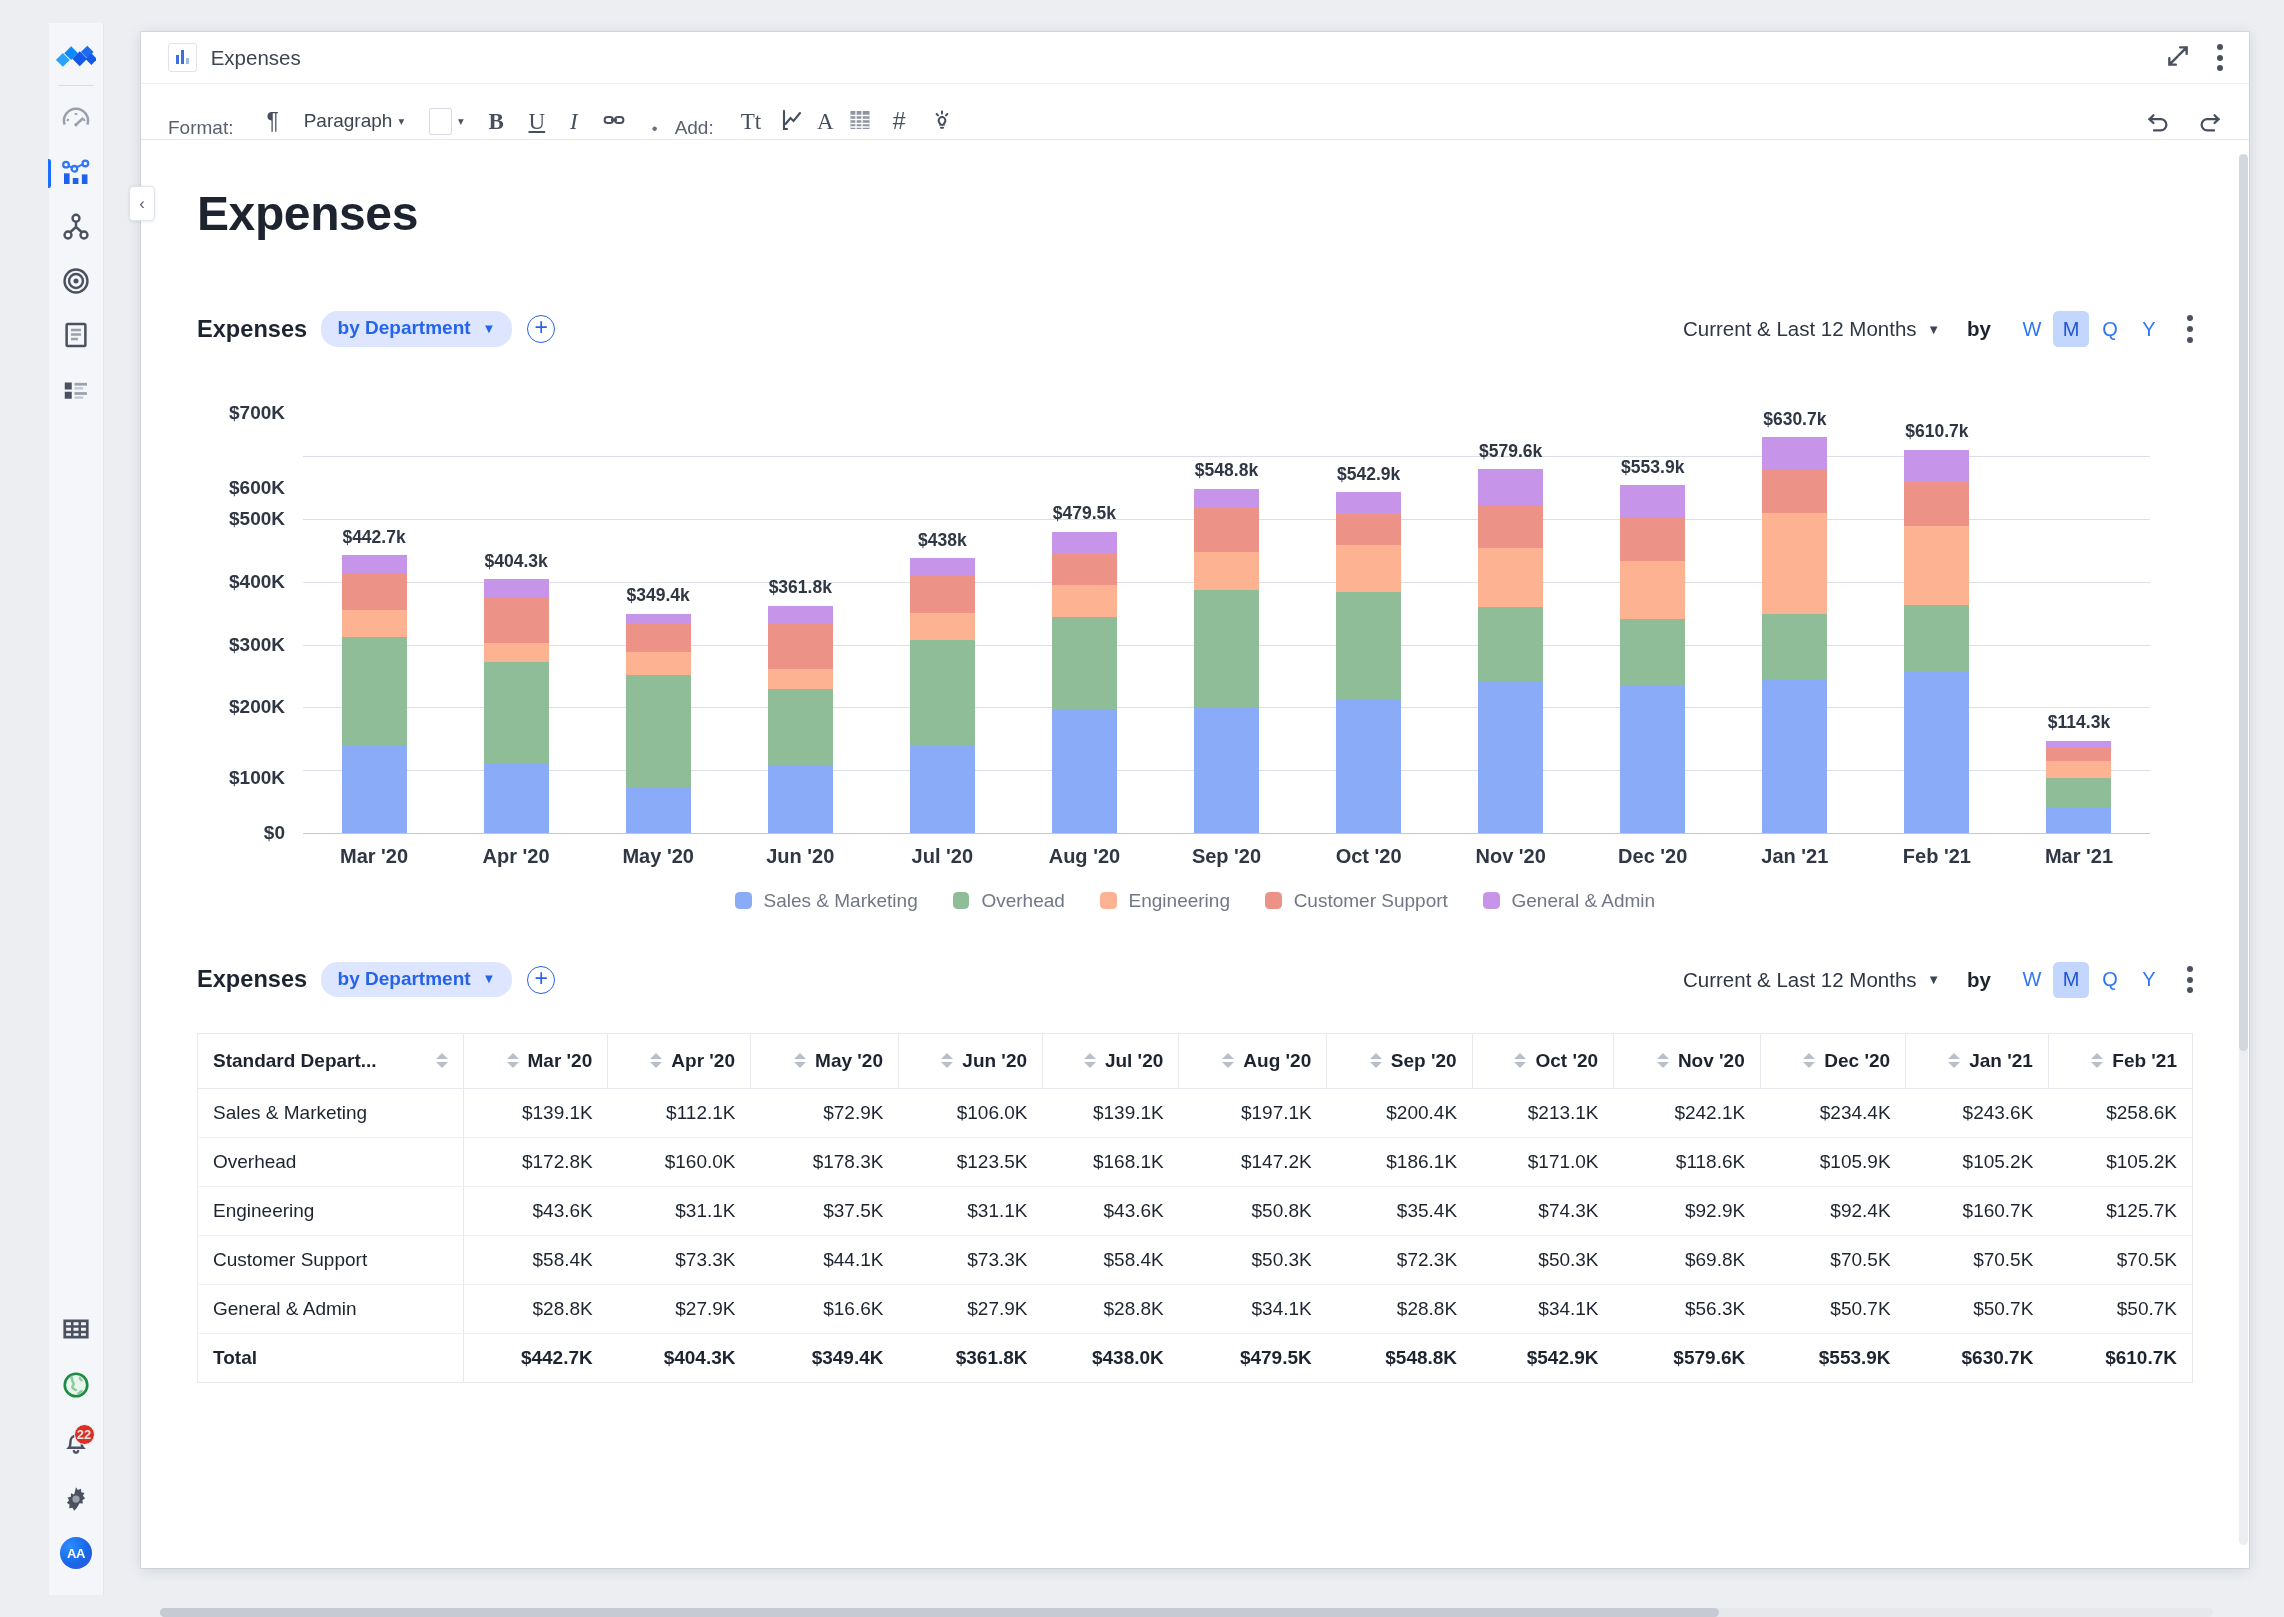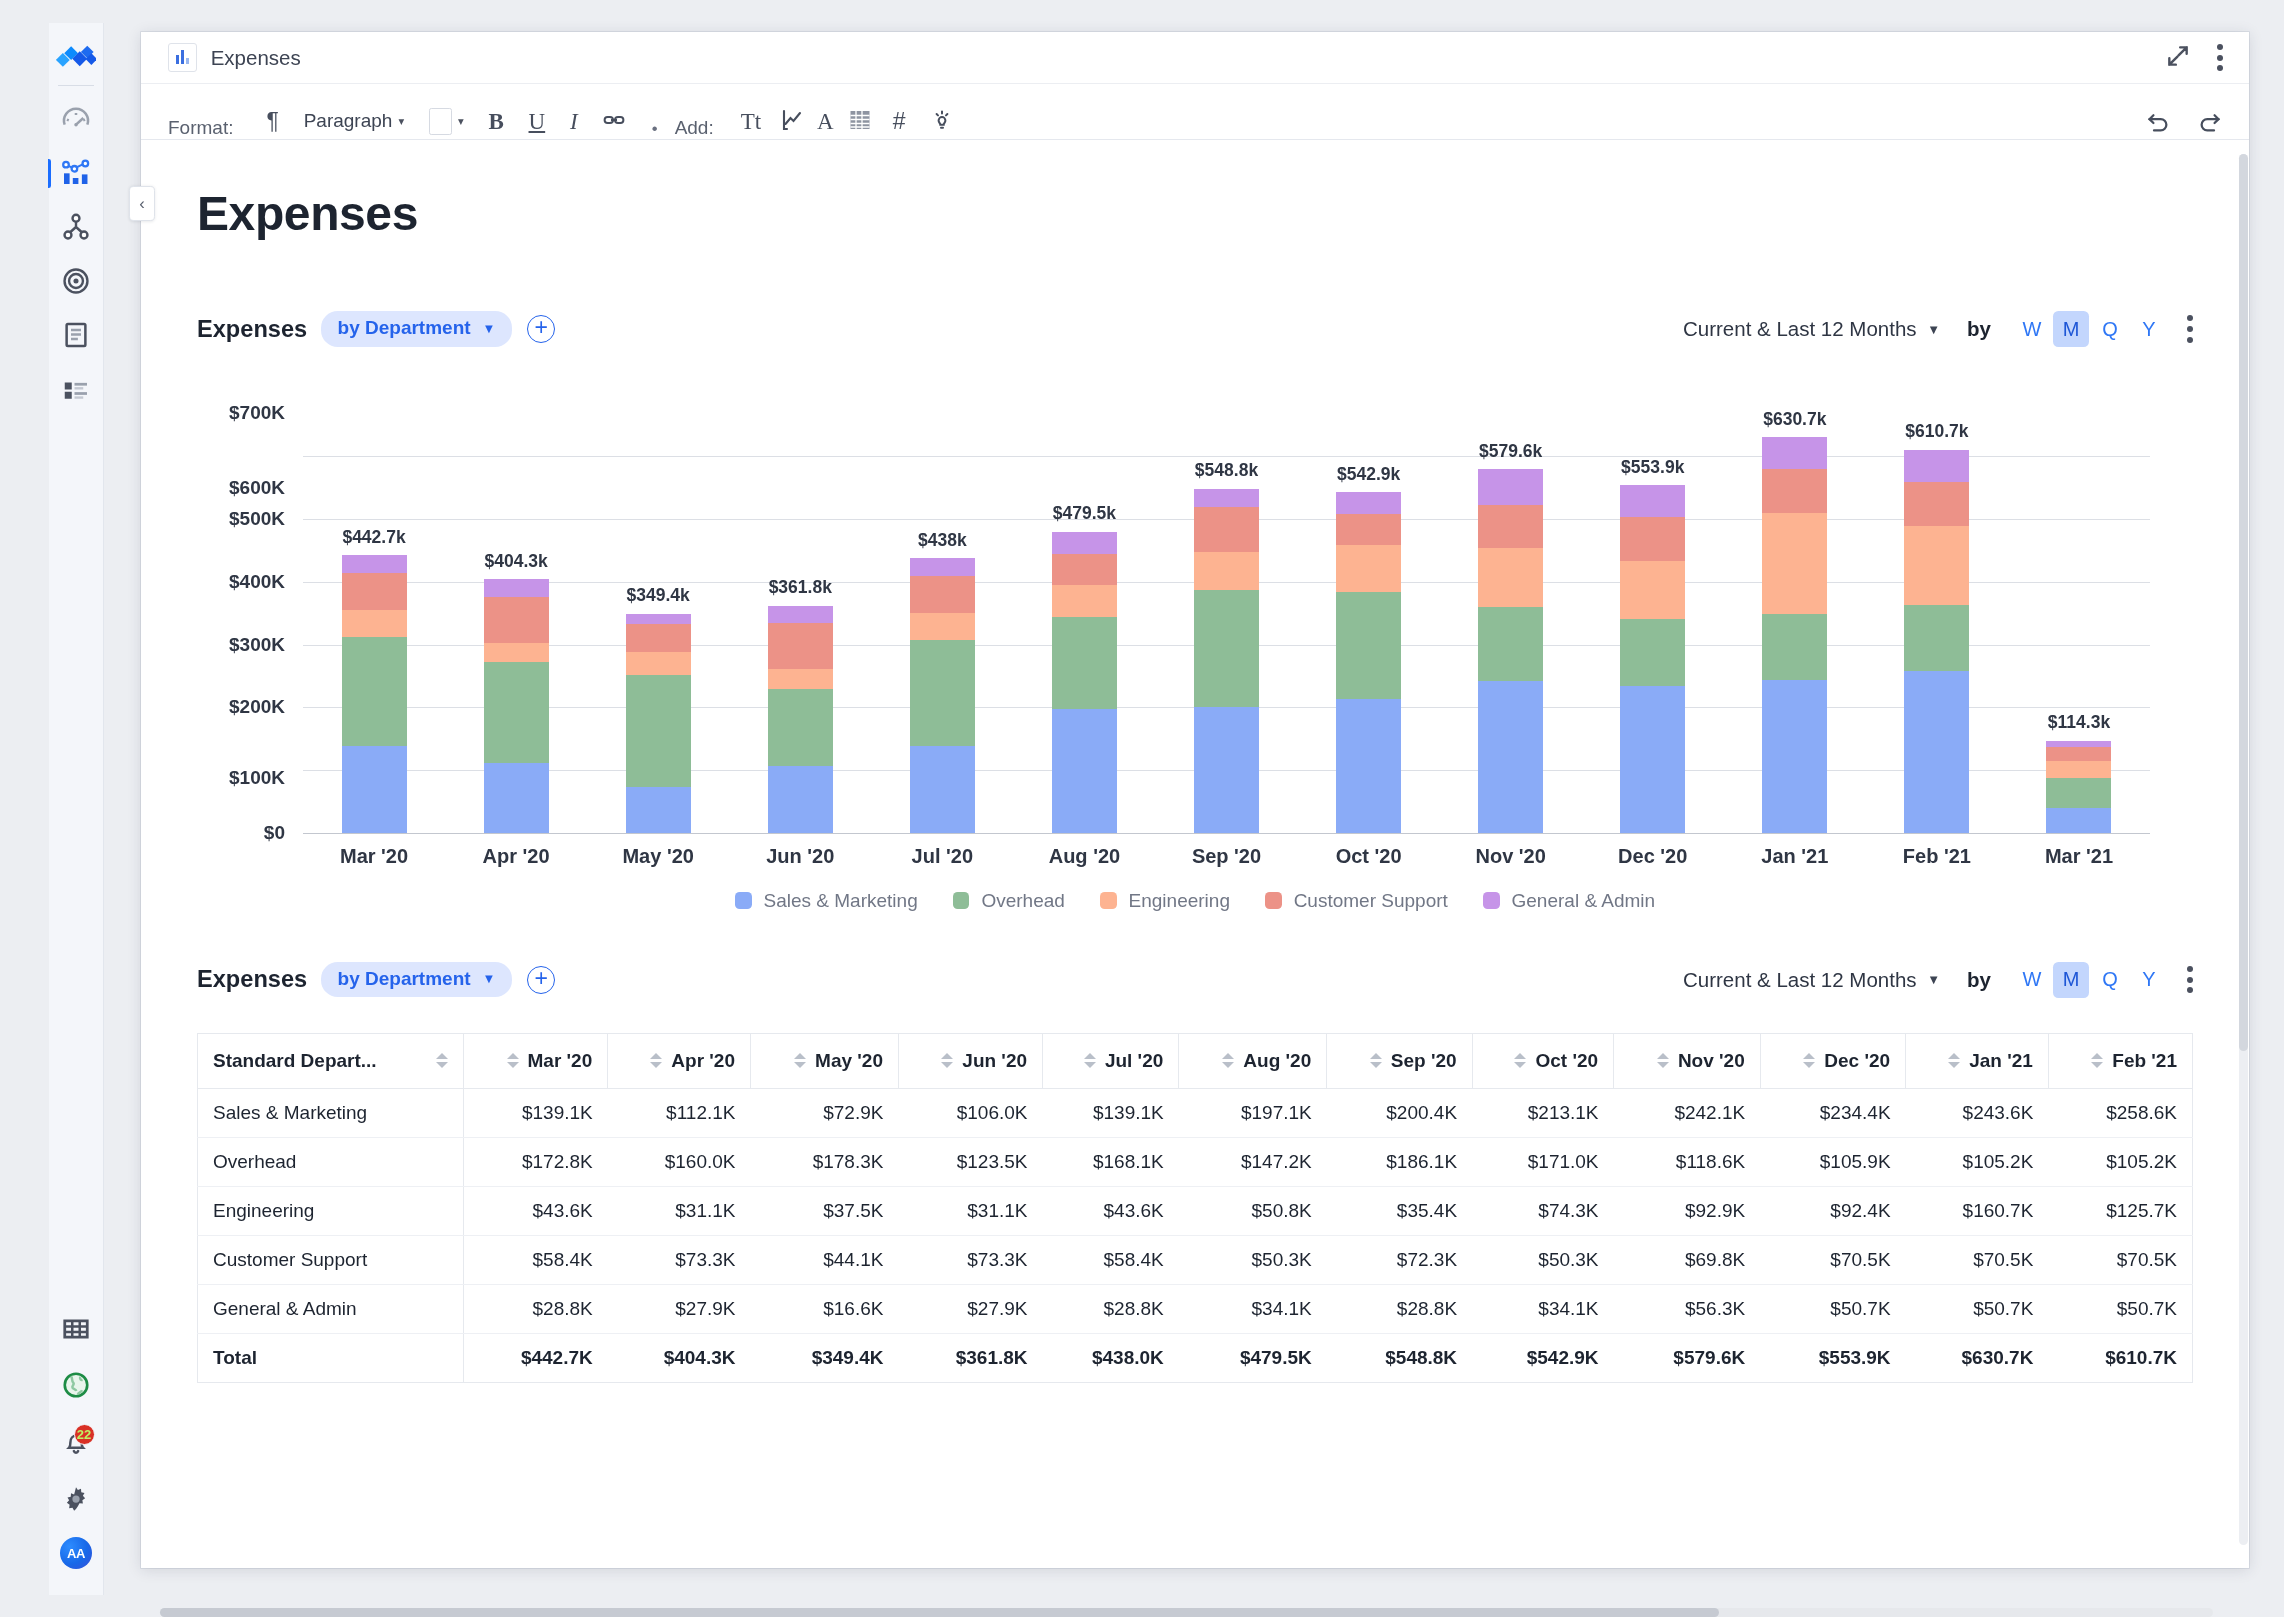--- a/index.html
+++ b/index.html
@@ -26,21 +26,21 @@
   .rail-btn {
     width: 40px; height: 40px; display: flex; align-items: center; justify-content: center;
     position: relative; border-radius: 4.6px;
   }
   .rail-btn.active::before {
     content: ""; position: absolute; left: -8.4px; top: 5.3px;
     width: 3.8px; height: 29px; background: #1a6dff; border-radius: 0 2.3px 2.3px 0;
   }
   .badge {
     position: absolute; top: 0.8px; right: 1.5px;
-    background: #d93025; color: #bef264; font-size: 13px; font-weight: bold;
+    background: #d93025; color: #e5e5e5; font-size: 13px; font-weight: bold;
     min-width: 21px; height: 21px; border-radius: 10.6px;
     display: flex; align-items: center; justify-content: center;
     border: 1.5px solid #f4f6fa;
   }
   .avatar {
     width: 32px; height: 32px; border-radius: 50%;
     background: radial-gradient(circle at 30% 30%, #2d8cff 0%, #1768e8 55%, #3a4fd8 100%);
     color: #fff; font-size: 13px; font-weight: bold;
     display: flex; align-items: center; justify-content: center;
     letter-spacing: -0.4px;

